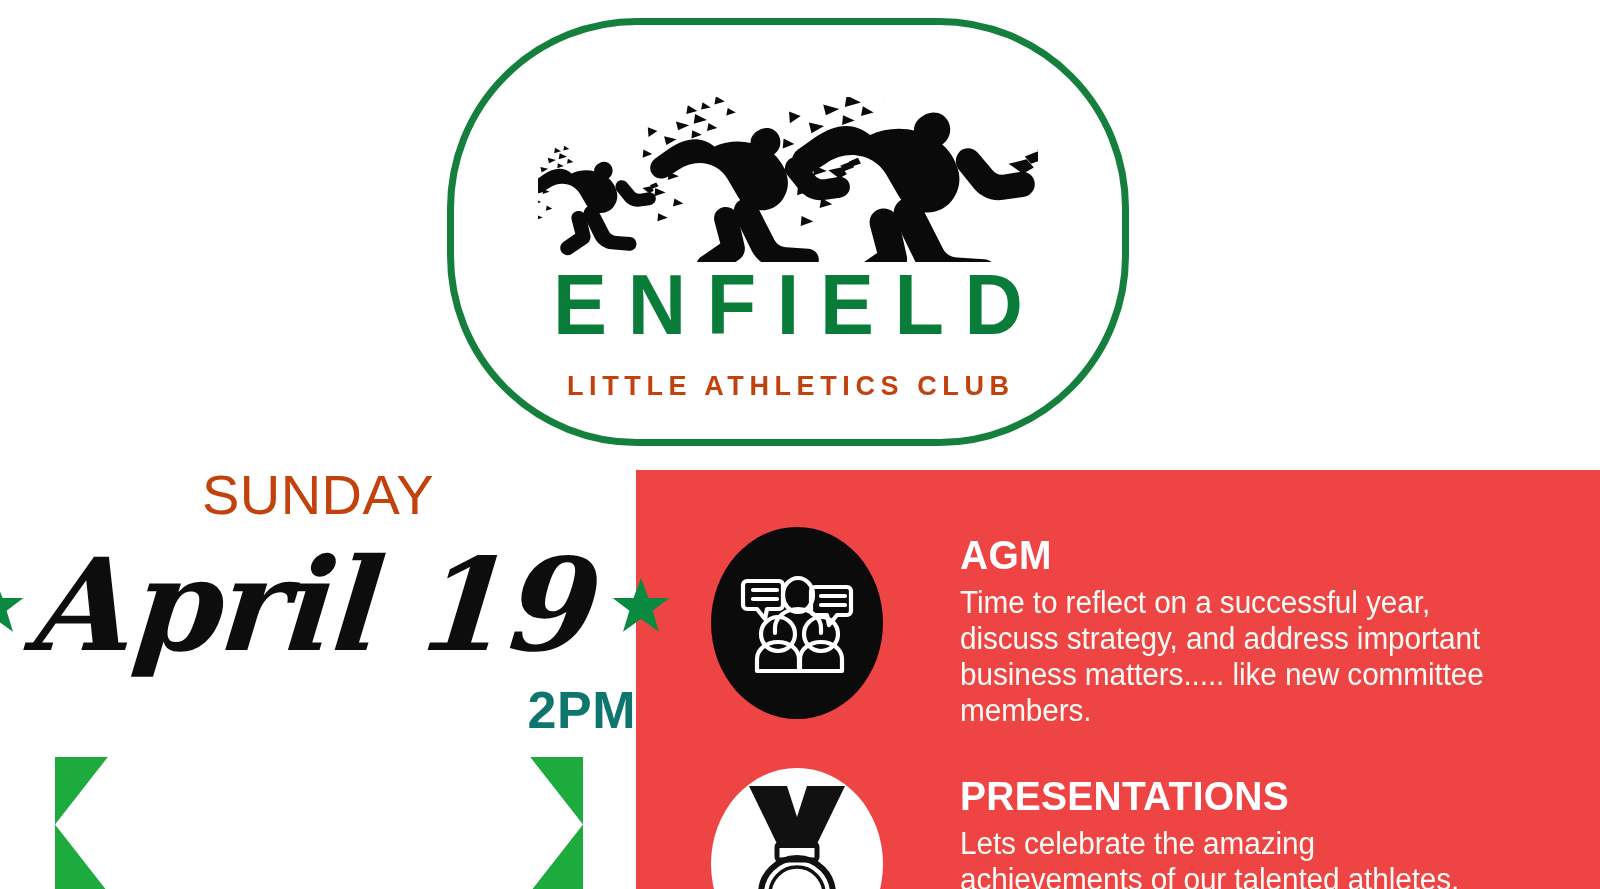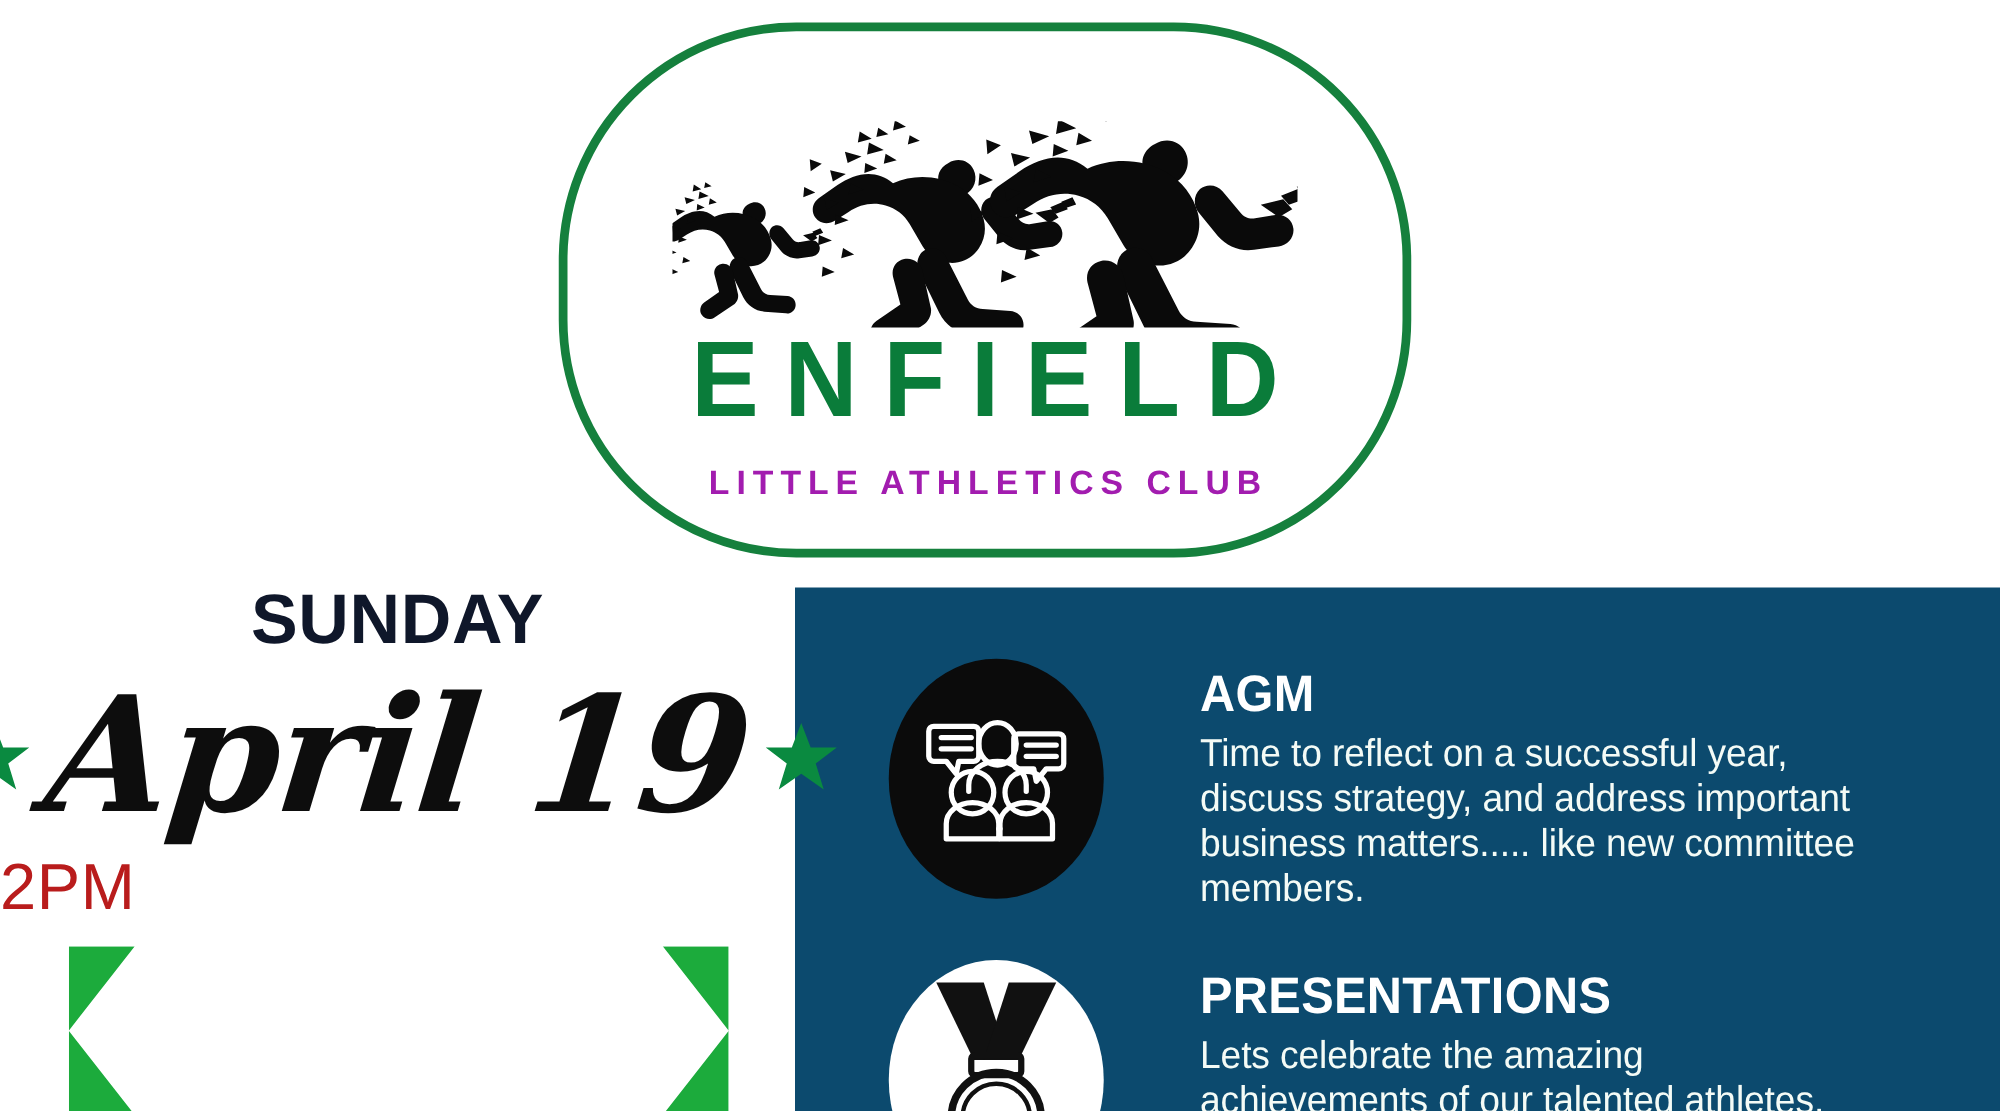--- a/index.html
+++ b/index.html
@@ -54,33 +54,33 @@
   }
   #logo-subtitle {
     position: absolute;
     left: 0;
     right: 0;
     top: 346px;
     text-align: center;
     font-size: 27px;
     line-height: 30px;
     font-weight: 700;
-    color: #a21caf;
+    color: #c2410c;
     letter-spacing: 5.6px;
     text-indent: 5.6px;
   }
 
   
   #green-panel {
     position: absolute;
     left: 636px;
     top: 470px;
     width: 964px;
     height: 419px;
-    background: #0c4a6e;
+    background: #ef4444;
     z-index: 1;
   }
 
   .panel-row {
     position: absolute;
     display: flex;
     align-items: flex-start;
   }
   #agm-row { left: 74px; top: 57px; }
   #presentations-row { left: 74px; top: 298px; }
@@ -150,22 +150,22 @@
     z-index: 2;
   }
   #weekday {
     position: absolute;
     left: 0;
     right: 0;
     top: 4px;
     text-align: center;
     font-size: 56px;
     line-height: 62px;
-    font-weight: 700;
-    color: #0f172a;
+    font-weight: 400;
+    color: #c2410c;
     letter-spacing: 0.5px;
   }
   #date-line {
     position: absolute;
     left: 0;
     right: 0;
     top: 72px;
     height: 146px;
     display: flex;
     align-items: center;
@@ -186,25 +186,25 @@
   .star {
     width: 58px;
     height: 58px;
     flex: 0 0 58px;
   }
   #time-text {
     position: absolute;
     left: 0;
     right: 0;
     top: 221px;
-    text-align: left;
+    text-align: right;
     font-size: 52px;
     line-height: 58px;
-    font-weight: 400;
-    color: #b91c1c;
+    font-weight: 700;
+    color: #0f766e;
     letter-spacing: 0.5px;
   }
 
   
   #ribbon {
     position: absolute;
     left: 55px;
     top: 297px;
     width: 528px;
     height: 135px;

